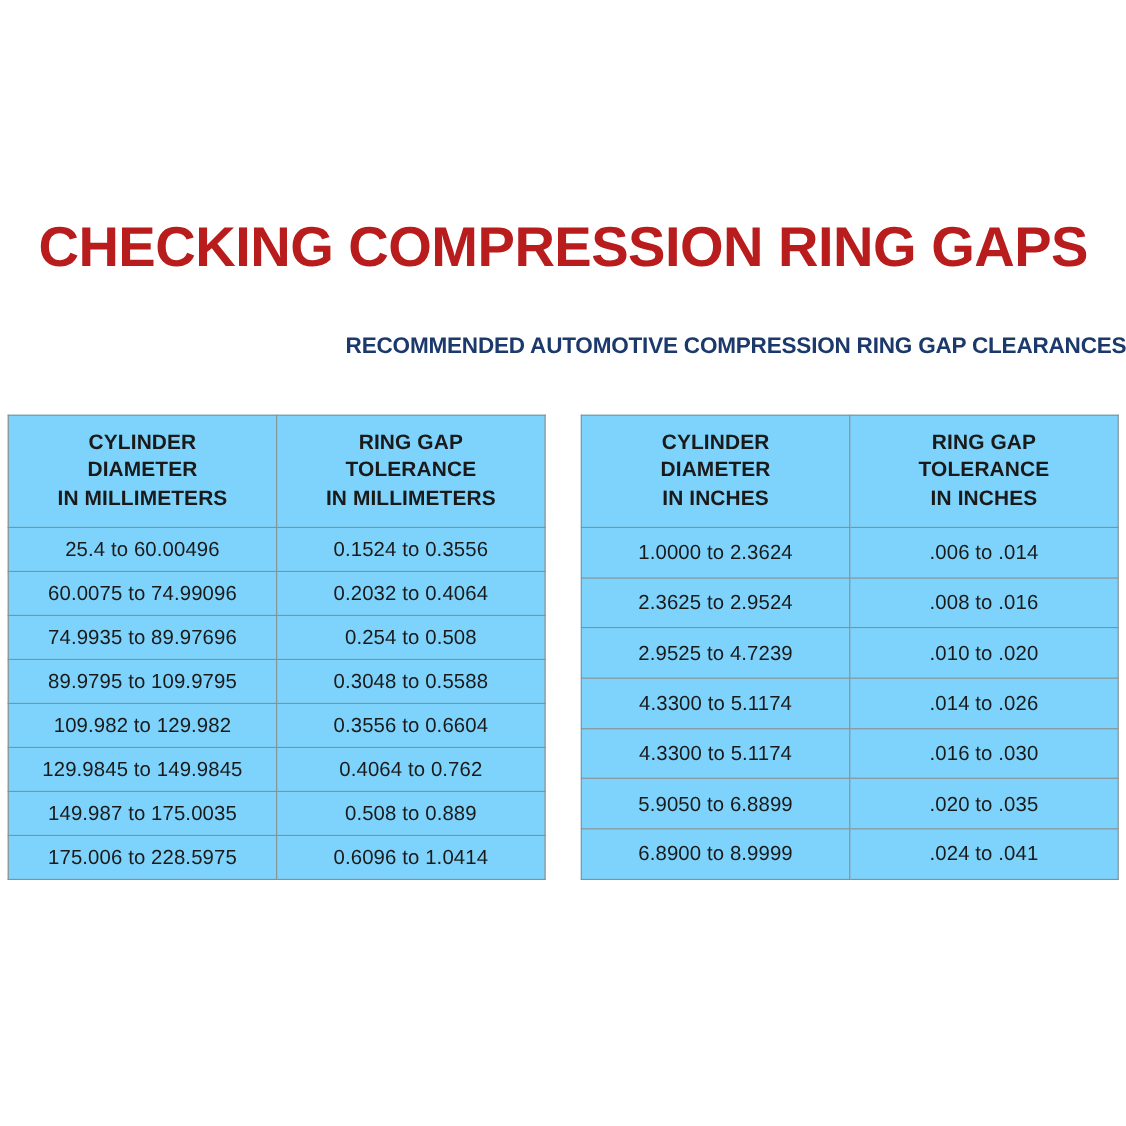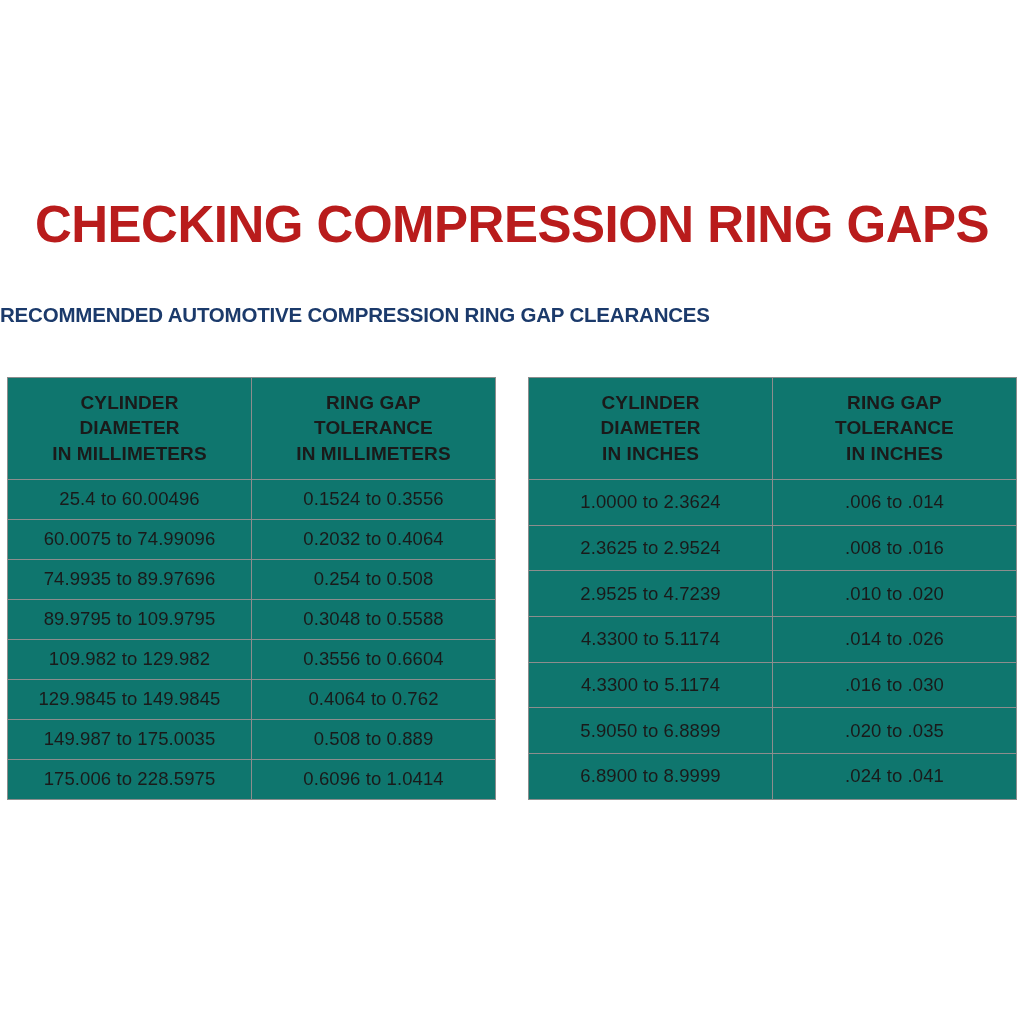--- a/index.html
+++ b/index.html
@@ -30,42 +30,42 @@
     font-weight: bold;
     letter-spacing: -0.5px;
     color: #b91c1c;
     font-family: "Liberation Sans", sans-serif;
   }
   .subtitle {
     position: absolute;
     top: 303px;
     left: 0;
     width: 1024px;
-    text-align: left;
+    text-align: right;
     font-size: 20.5px;
     font-weight: bold;
     letter-spacing: -0.2px;
     color: #1b3a6b;
     font-family: "Liberation Sans", sans-serif;
   }
   .tables {
     position: absolute;
     top: 377px;
     left: 0;
     width: 1024px;
     display: flex;
     justify-content: space-between;
     padding: 0 7px;
     box-sizing: border-box;
   }
   table.gap-table {
     border-collapse: collapse;
     width: 489px;
     table-layout: fixed;
-    background: #0f766e;
+    background: #7dd3fc;
   }
   table.gap-table th,
   table.gap-table td {
     border: 1px solid #8d8d8d;
     text-align: center;
     vertical-align: middle;
     color: #1a1a1a;
   }
   table.gap-table th {
     font-size: 19px;

